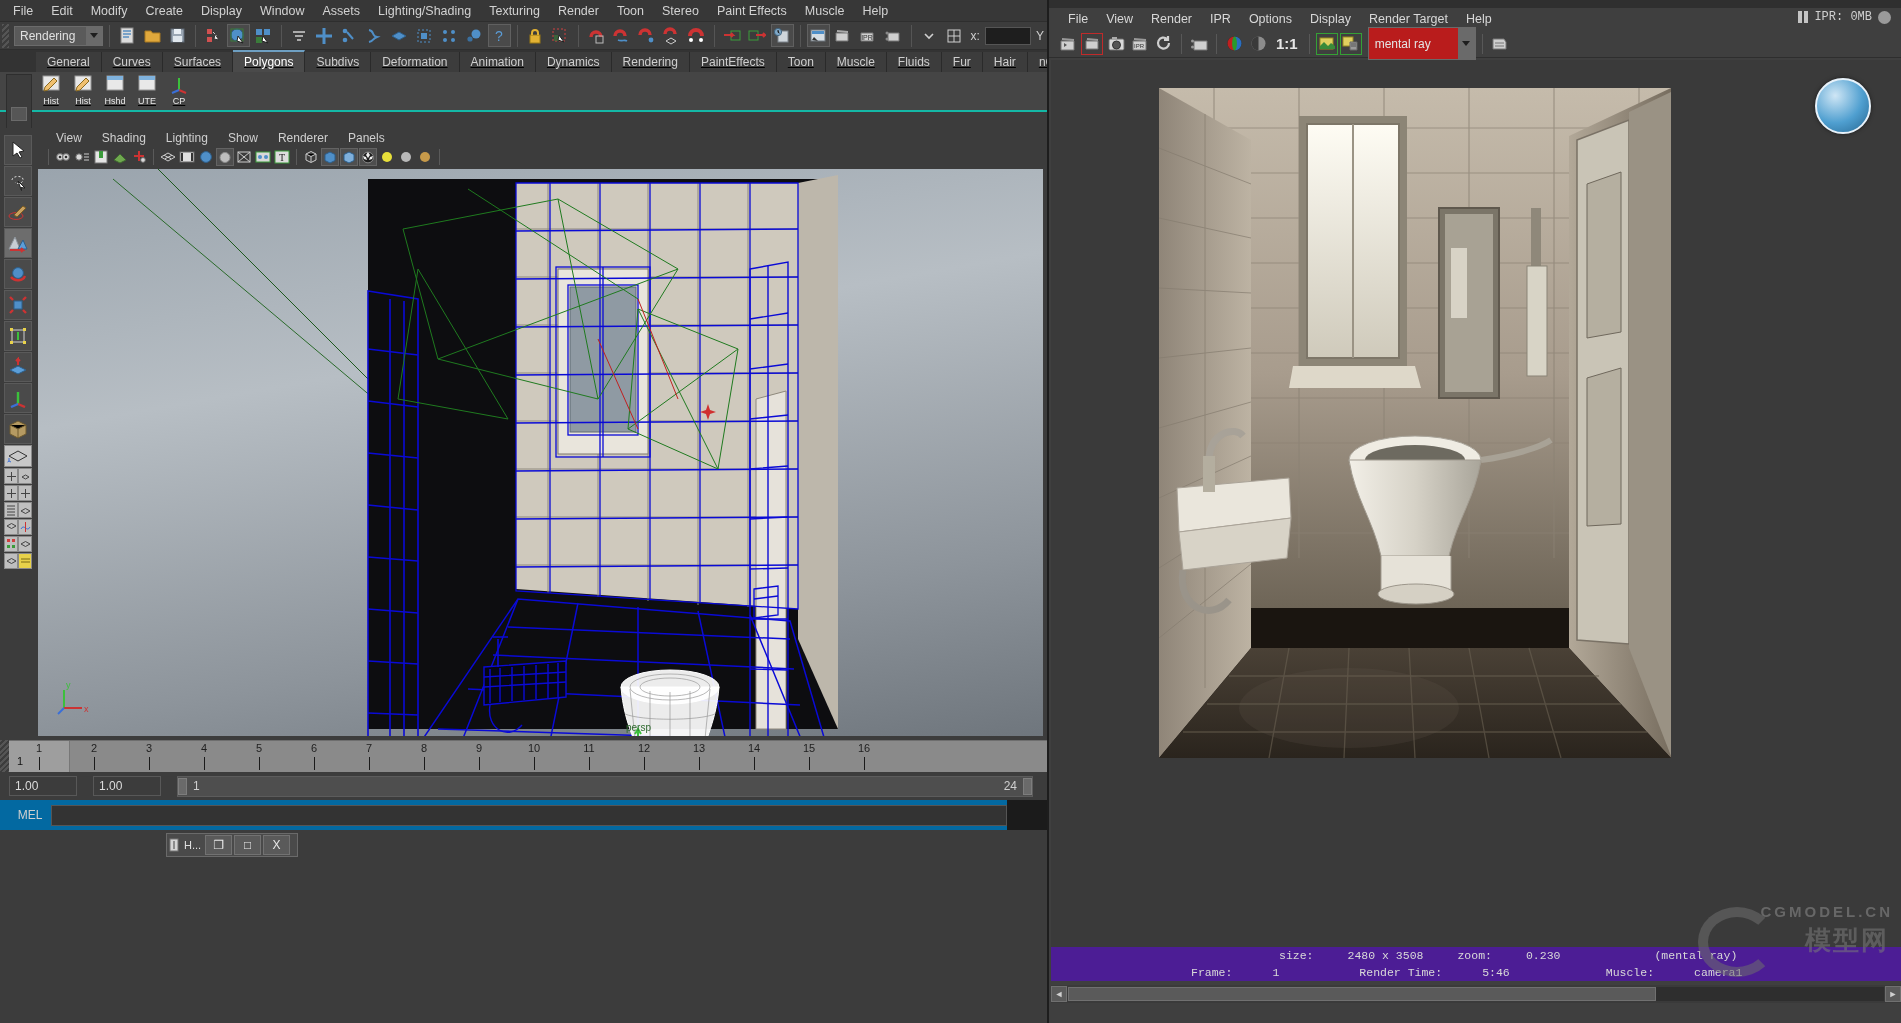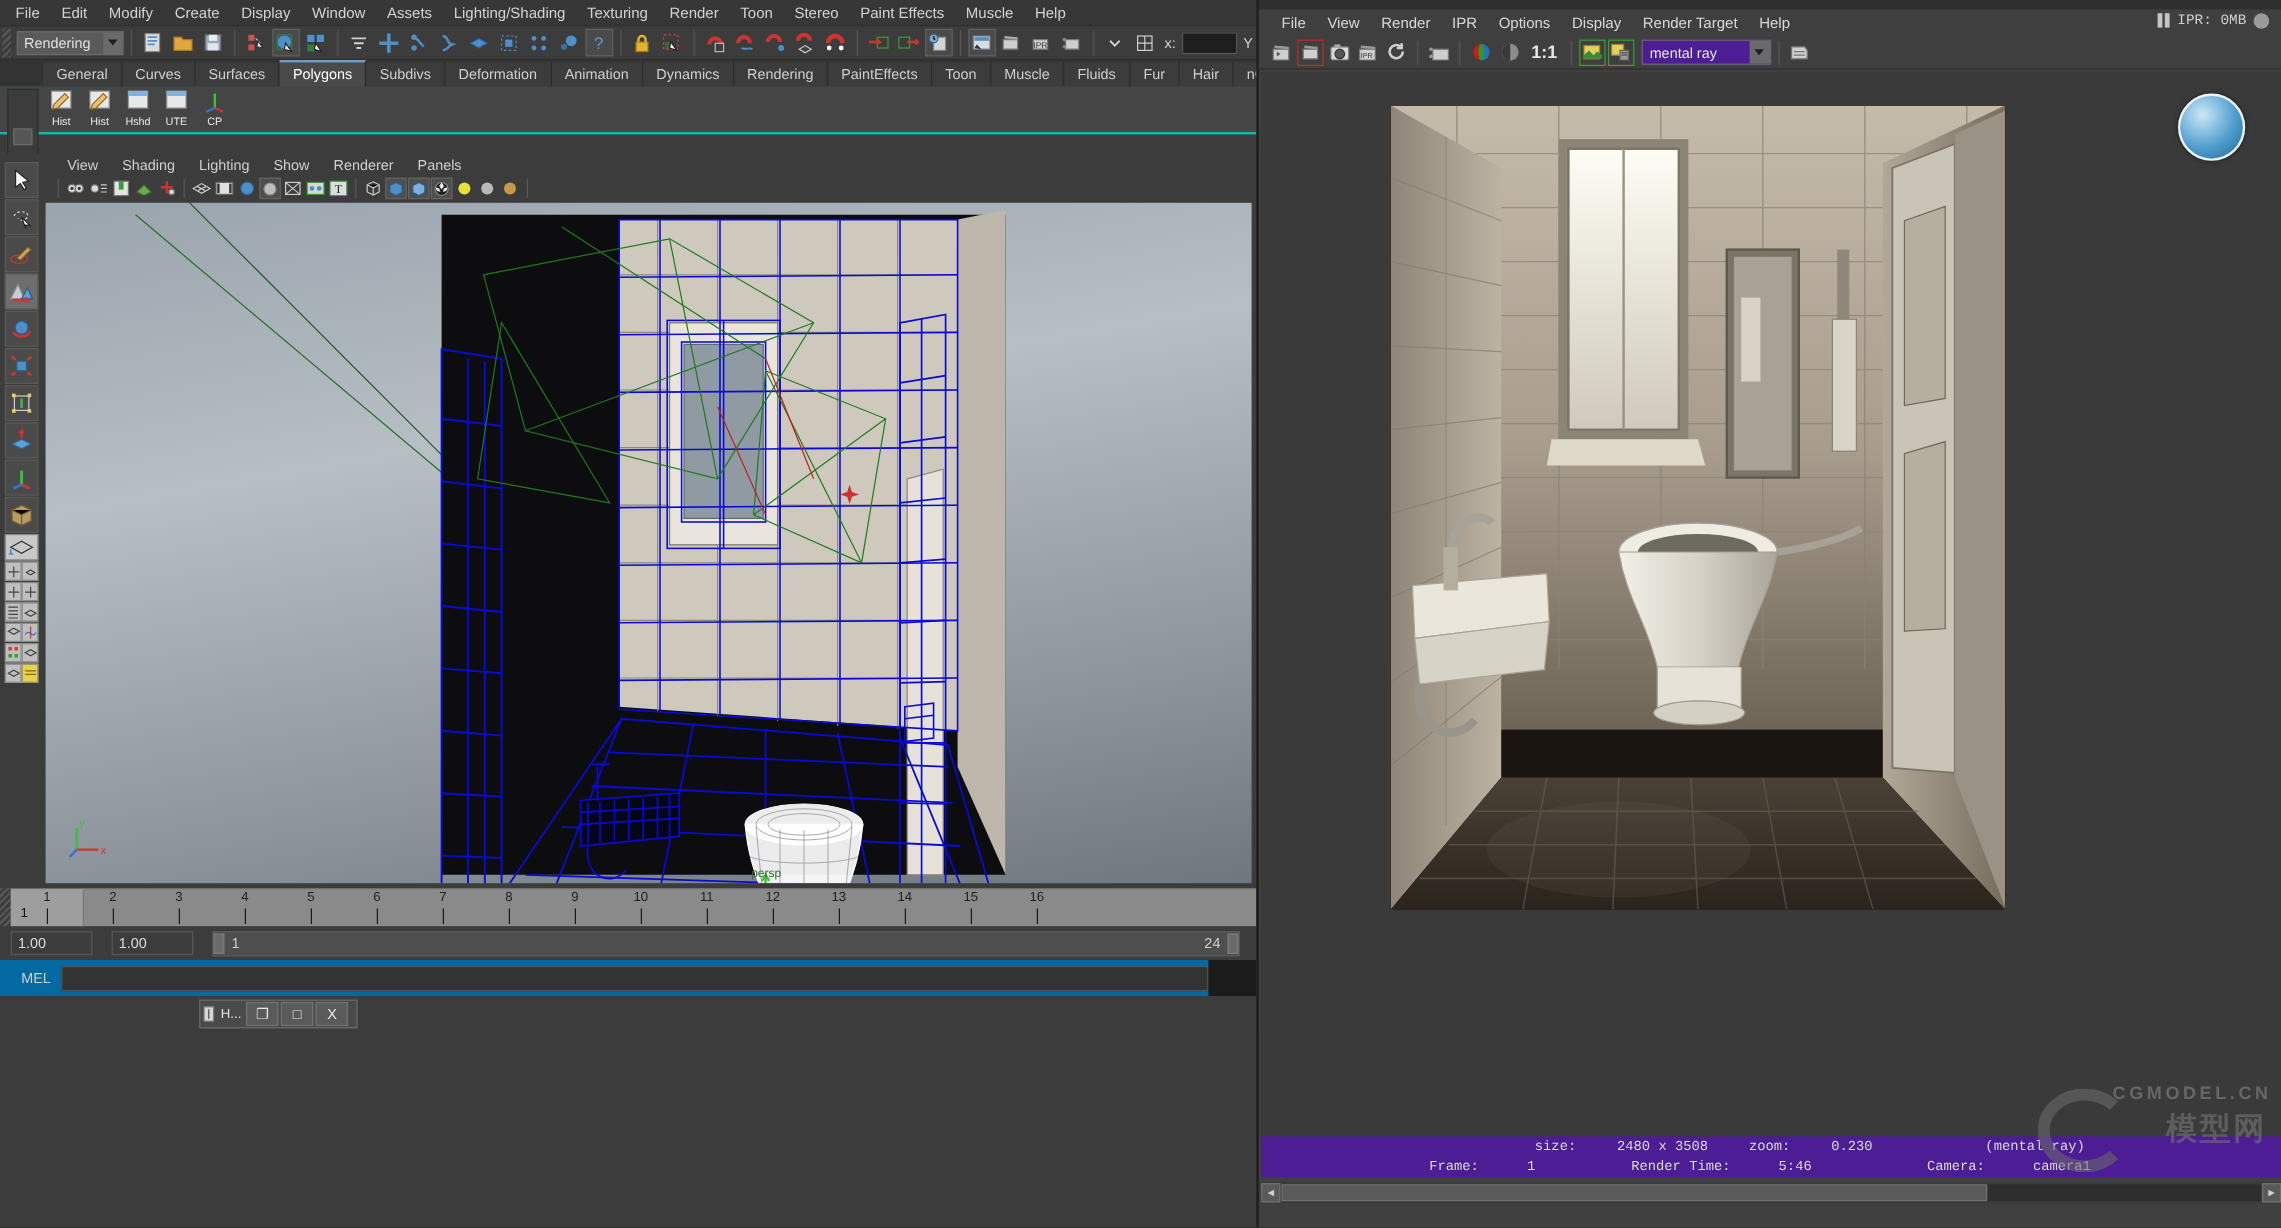--- a/index.html
+++ b/index.html
@@ -63,21 +63,21 @@
   }
   .sl-ico.framed { background: #4a4a4a; border: 1px solid #606060; }
   .sl-ico svg { display: block; }
   .coord-label { color: #cfcfcf; font-size: 12px; padding: 0 3px; }
   .coord-field {
     width: 48px; height: 18px; background: #1e1e1e;
     border: 1px solid #555;
   }
 
   
-  .shelf-wrap { background: #0369a1; }
+  .shelf-wrap { background: #0369a1; text-decoration: underline; }
   .shelf-tabs {
     display: flex; align-items: flex-end; height: 22px;
     background: #333; padding-left: 36px;
   }
   .shelf-tab {
     color: #cfcfcf; font-size: 12px; padding: 3px 11px 3px 11px;
     border-right: 1px solid #2a2a2a;
     background: #3c3c3c; white-space: nowrap;
   }
   .shelf-tab.active {
@@ -251,21 +251,21 @@
   .rv-toolbar {
     display: flex; align-items: center; height: 28px;
     background: #3f3f3f; padding-left: 8px; gap: 2px;
     border-bottom: 1px solid #2e2e2e;
   }
   .rv-ico { width: 22px; height: 22px; display:flex; align-items:center; justify-content:center; }
   .rv-ico.redbox { border: 1px solid #c02a2a; }
   .rv-ico.greenbox { border: 1px solid #35a035; }
   .rv-sep { width: 1px; height: 20px; background: #585858; margin: 0 4px; }
   .rv-combo {
-    width: 108px; height: 21px; background: #4c1d95;
+    width: 108px; height: 33px; background: #b91c1c;
     border: 1px solid #6a6a6a; color: #e4e4e4; font-size: 12px;
     display: flex; align-items: center; padding-left: 6px;
     position: relative; margin-left: 4px;
   }
   .rv-combo .arrow {
     position: absolute; right: 0; top: 0; bottom: 0; width: 17px;
     background: #6a6a6a; display: flex; align-items: center; justify-content: center;
   }
   .rv-combo .arrow::after {
     content: ""; border-left: 4px solid transparent; border-right: 4px solid transparent;
@@ -1361,21 +1361,21 @@
       <span>2480 x 3508</span>
       <span>zoom:</span>
       <span>0.230</span>
       <span style="margin-left:60px">(mental ray)</span>
     </div>
     <div class="line rv-sl2">
       <span>Frame:</span>
       <span>1</span>
       <span style="margin-left:40px">Render Time:</span>
       <span>5:46</span>
-      <span style="margin-left:56px">Camera:</span>
+      <span style="margin-left:56px">Muscle:</span>
       <span>camera1</span>
     </div>
   </div>
 
   <div class="rv-watermark">
     <div class="wm-g"></div>
     <div class="wm-text">CGMODEL.CN</div>
     <div class="wm-cn">模型网</div>
   </div>
 

